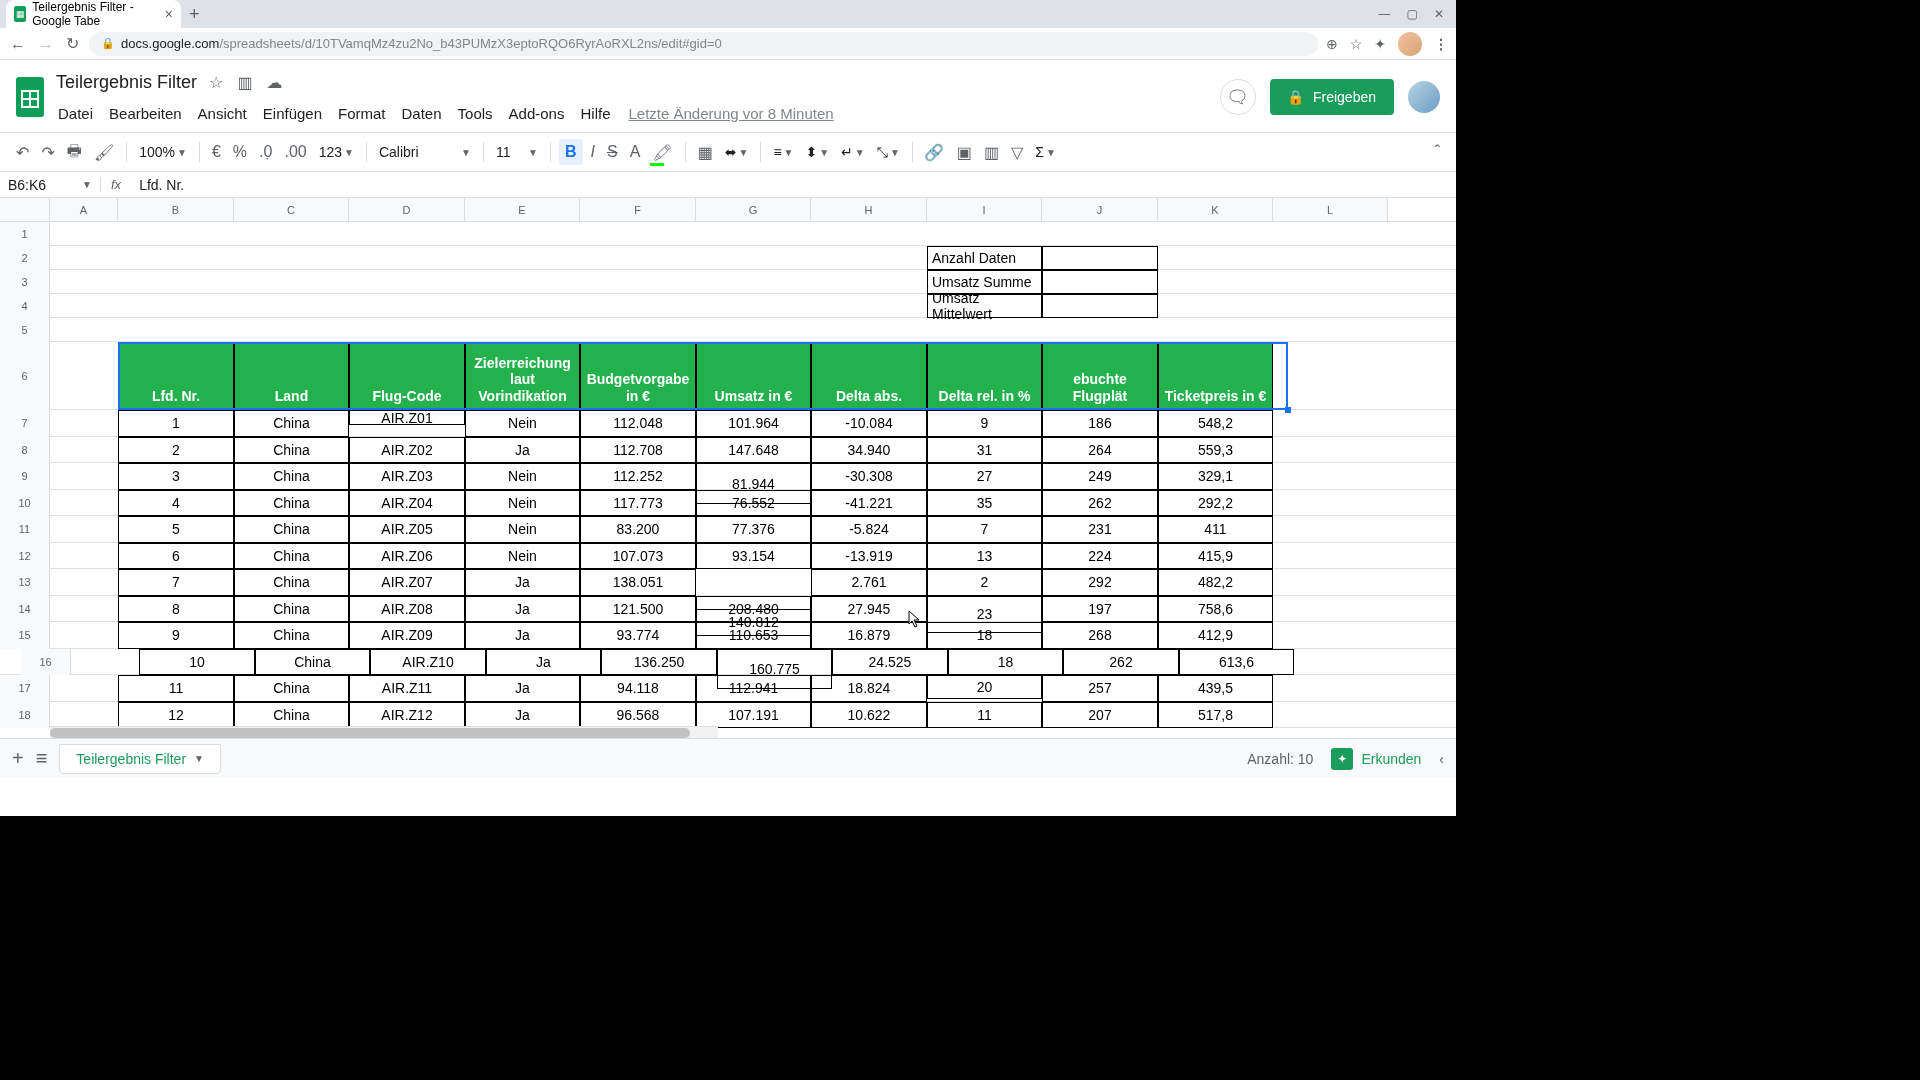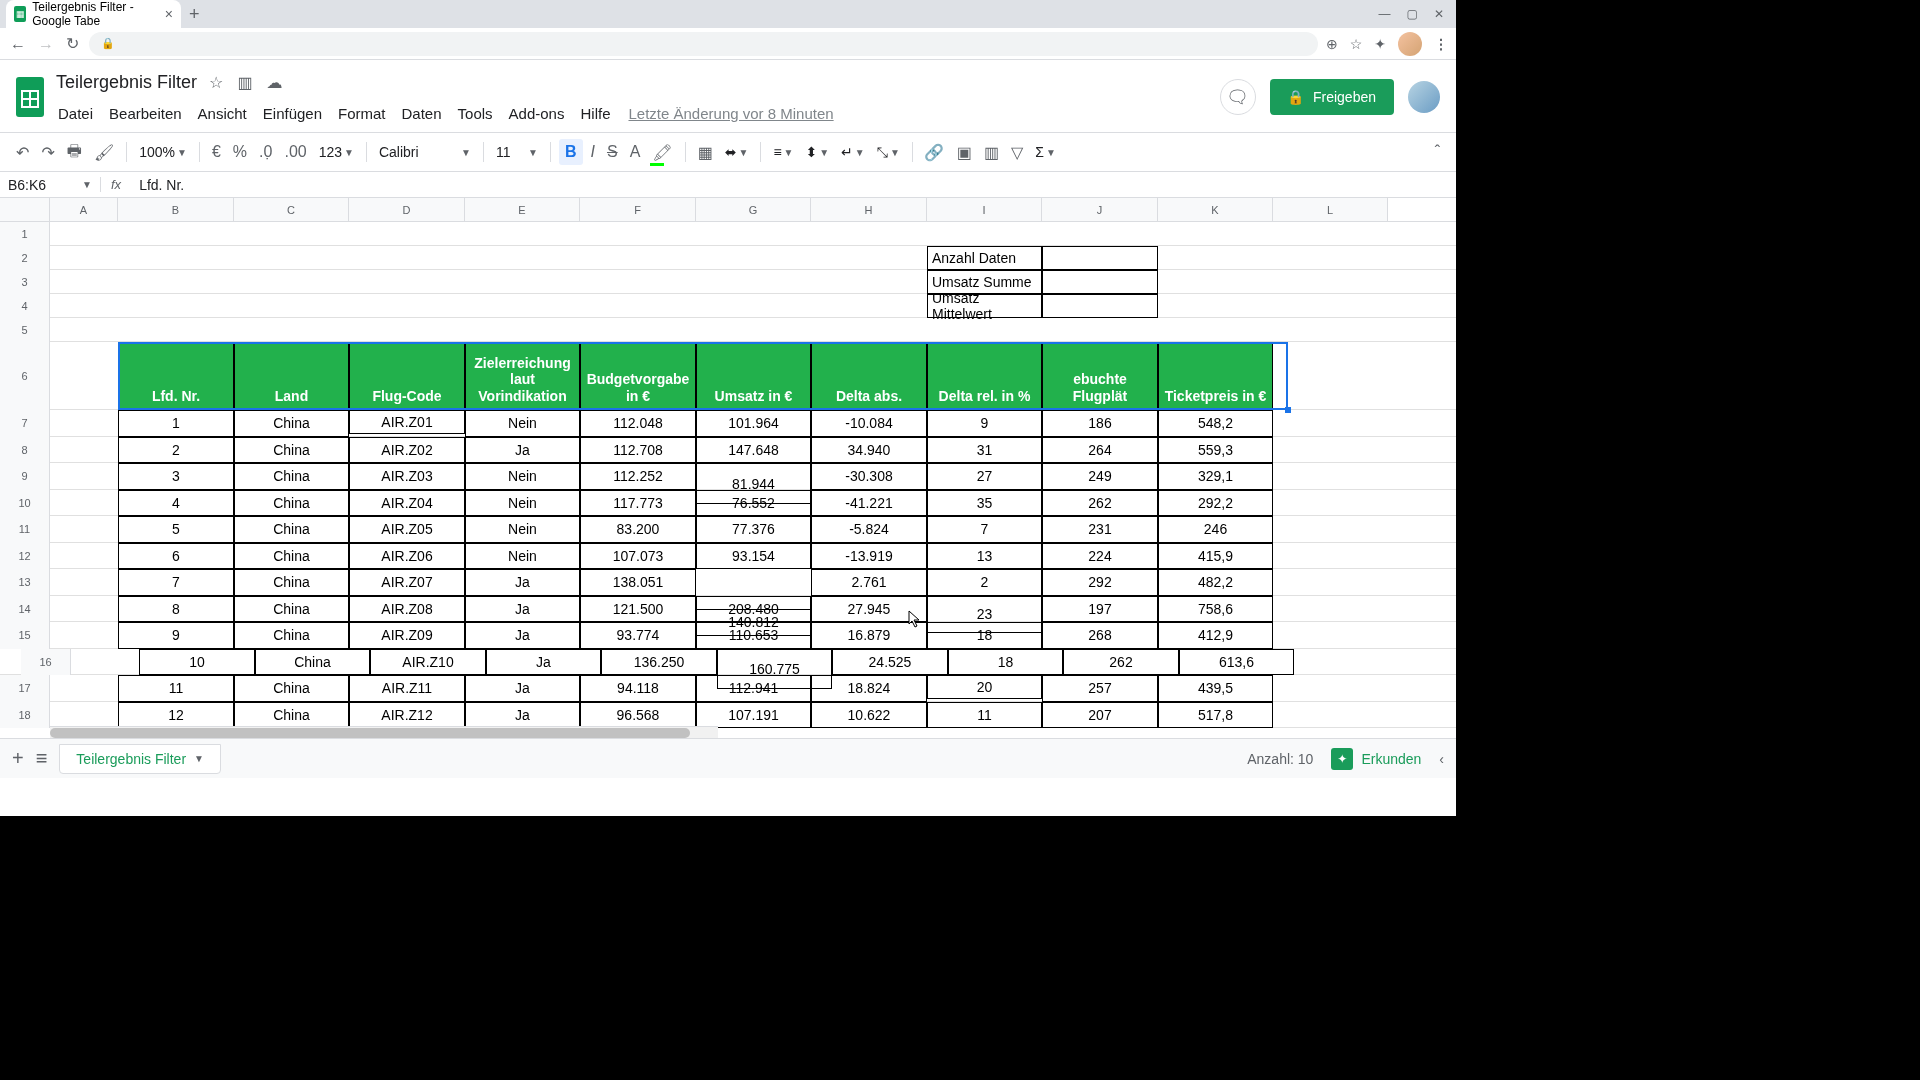--- a/index.html
+++ b/index.html
@@ -111,20 +111,21 @@
       <span>✕</span>
     </div>
   </div>
 
   <div class="urlbar">
     <span class="nav-btn">←</span>
     <span class="nav-btn" style="opacity:.4">→</span>
     <span class="nav-btn">↻</span>
     <div class="addr">
       <span class="lock">🔒</span>
+      <span><span class="url-txt">docs.google.com</span><span class="url-gray">/spreadsheets/d/10TVamqMz4zu2No_b43PUMzX3eptoRQO6RyrAoRXL2ns/edit#gid=0</span></span>
     </div>
     <div class="ext-icons">
       <span>⊕</span>
       <span>☆</span>
       <span>✦</span>
       <div class="avatar"></div>
       <span class="kebab">⋮</span>
     </div>
   </div>
 
@@ -358,21 +359,21 @@
           <div class="tbl-hdr cI" style="height: 68px;">Delta rel. in %</div>
           <div class="tbl-hdr cJ" style="height: 68px;">ebuchte Flugplät</div>
           <div class="tbl-hdr cK" style="height: 68px;">Ticketpreis in €</div>
           <div class="cell cL" style="height: 68px;"></div>
         </div>
         <div class="row" style="height: 26.5px;">
           <div class="rh" style="height: 26.5px;">7</div>
           <div class="cell cA" style="height: 26.5px;"></div>
           <div class="tbl-cell cB" style="height: 26.5px;">1</div>
           <div class="tbl-cell cC" style="height: 26.5px;">China</div>
-          <div class="tbl-cell cD" style="height: 24px;">AIR.Z01</div>
+          <div class="tbl-cell cD" style="height: 15px;">AIR.Z01</div>
           <div class="tbl-cell cE" style="height: 26.5px;">Nein</div>
           <div class="tbl-cell cF" style="height: 26.5px;">112.048</div>
           <div class="tbl-cell cG" style="height: 26.5px;">101.964</div>
           <div class="tbl-cell cH" style="height: 26.5px;">-10.084</div>
           <div class="tbl-cell cI" style="height: 26.5px;">9</div>
           <div class="tbl-cell cJ" style="height: 26.5px;">186</div>
           <div class="tbl-cell cK" style="height: 26.5px;">548,2</div>
           <div class="cell cL" style="height: 26.5px;"></div>
         </div>
         <div class="row" style="height: 26.5px;">
@@ -425,21 +426,21 @@
           <div class="cell cA" style="height: 26.5px;"></div>
           <div class="tbl-cell cB" style="height: 26.5px;">5</div>
           <div class="tbl-cell cC" style="height: 26.5px;">China</div>
           <div class="tbl-cell cD" style="height: 26.5px;">AIR.Z05</div>
           <div class="tbl-cell cE" style="height: 26.5px;">Nein</div>
           <div class="tbl-cell cF" style="height: 26.5px;">83.200</div>
           <div class="tbl-cell cG" style="height: 26.5px;">77.376</div>
           <div class="tbl-cell cH" style="height: 26.5px;">-5.824</div>
           <div class="tbl-cell cI" style="height: 26.5px;">7</div>
           <div class="tbl-cell cJ" style="height: 26.5px;">231</div>
-          <div class="tbl-cell cK" style="height: 26.5px;">246</div>
+          <div class="tbl-cell cK" style="height: 26.5px;">411</div>
           <div class="cell cL" style="height: 26.5px;"></div>
         </div>
         <div class="row" style="height: 26.5px;">
           <div class="rh" style="height: 26.5px;">12</div>
           <div class="cell cA" style="height: 26.5px;"></div>
           <div class="tbl-cell cB" style="height: 26.5px;">6</div>
           <div class="tbl-cell cC" style="height: 26.5px;">China</div>
           <div class="tbl-cell cD" style="height: 26.5px;">AIR.Z06</div>
           <div class="tbl-cell cE" style="height: 26.5px;">Nein</div>
           <div class="tbl-cell cF" style="height: 26.5px;">107.073</div>

